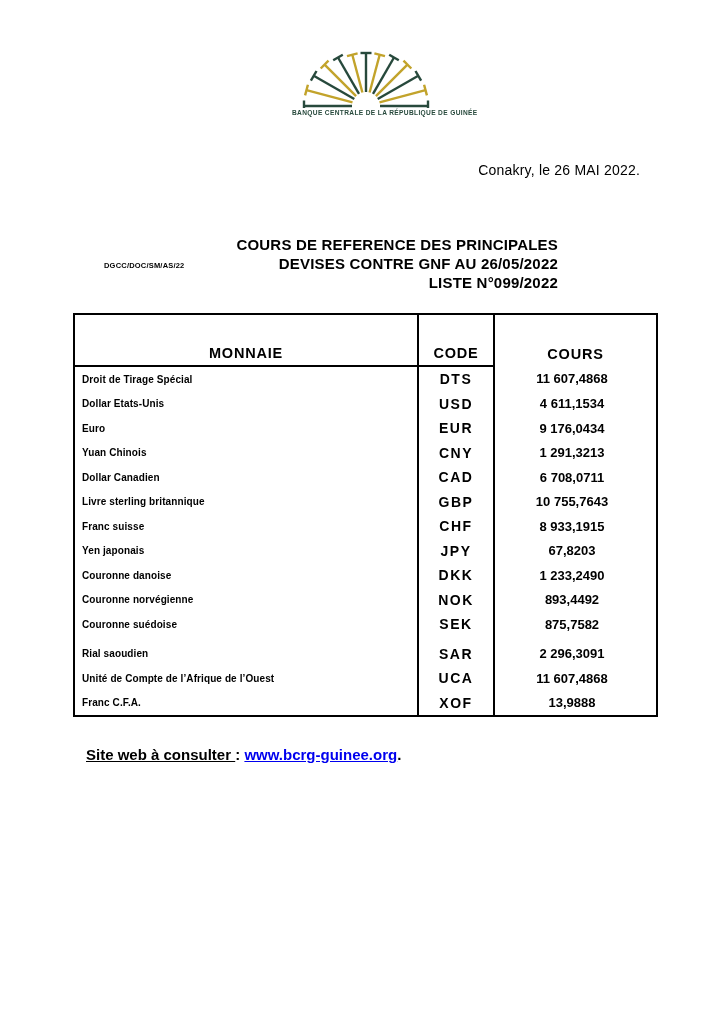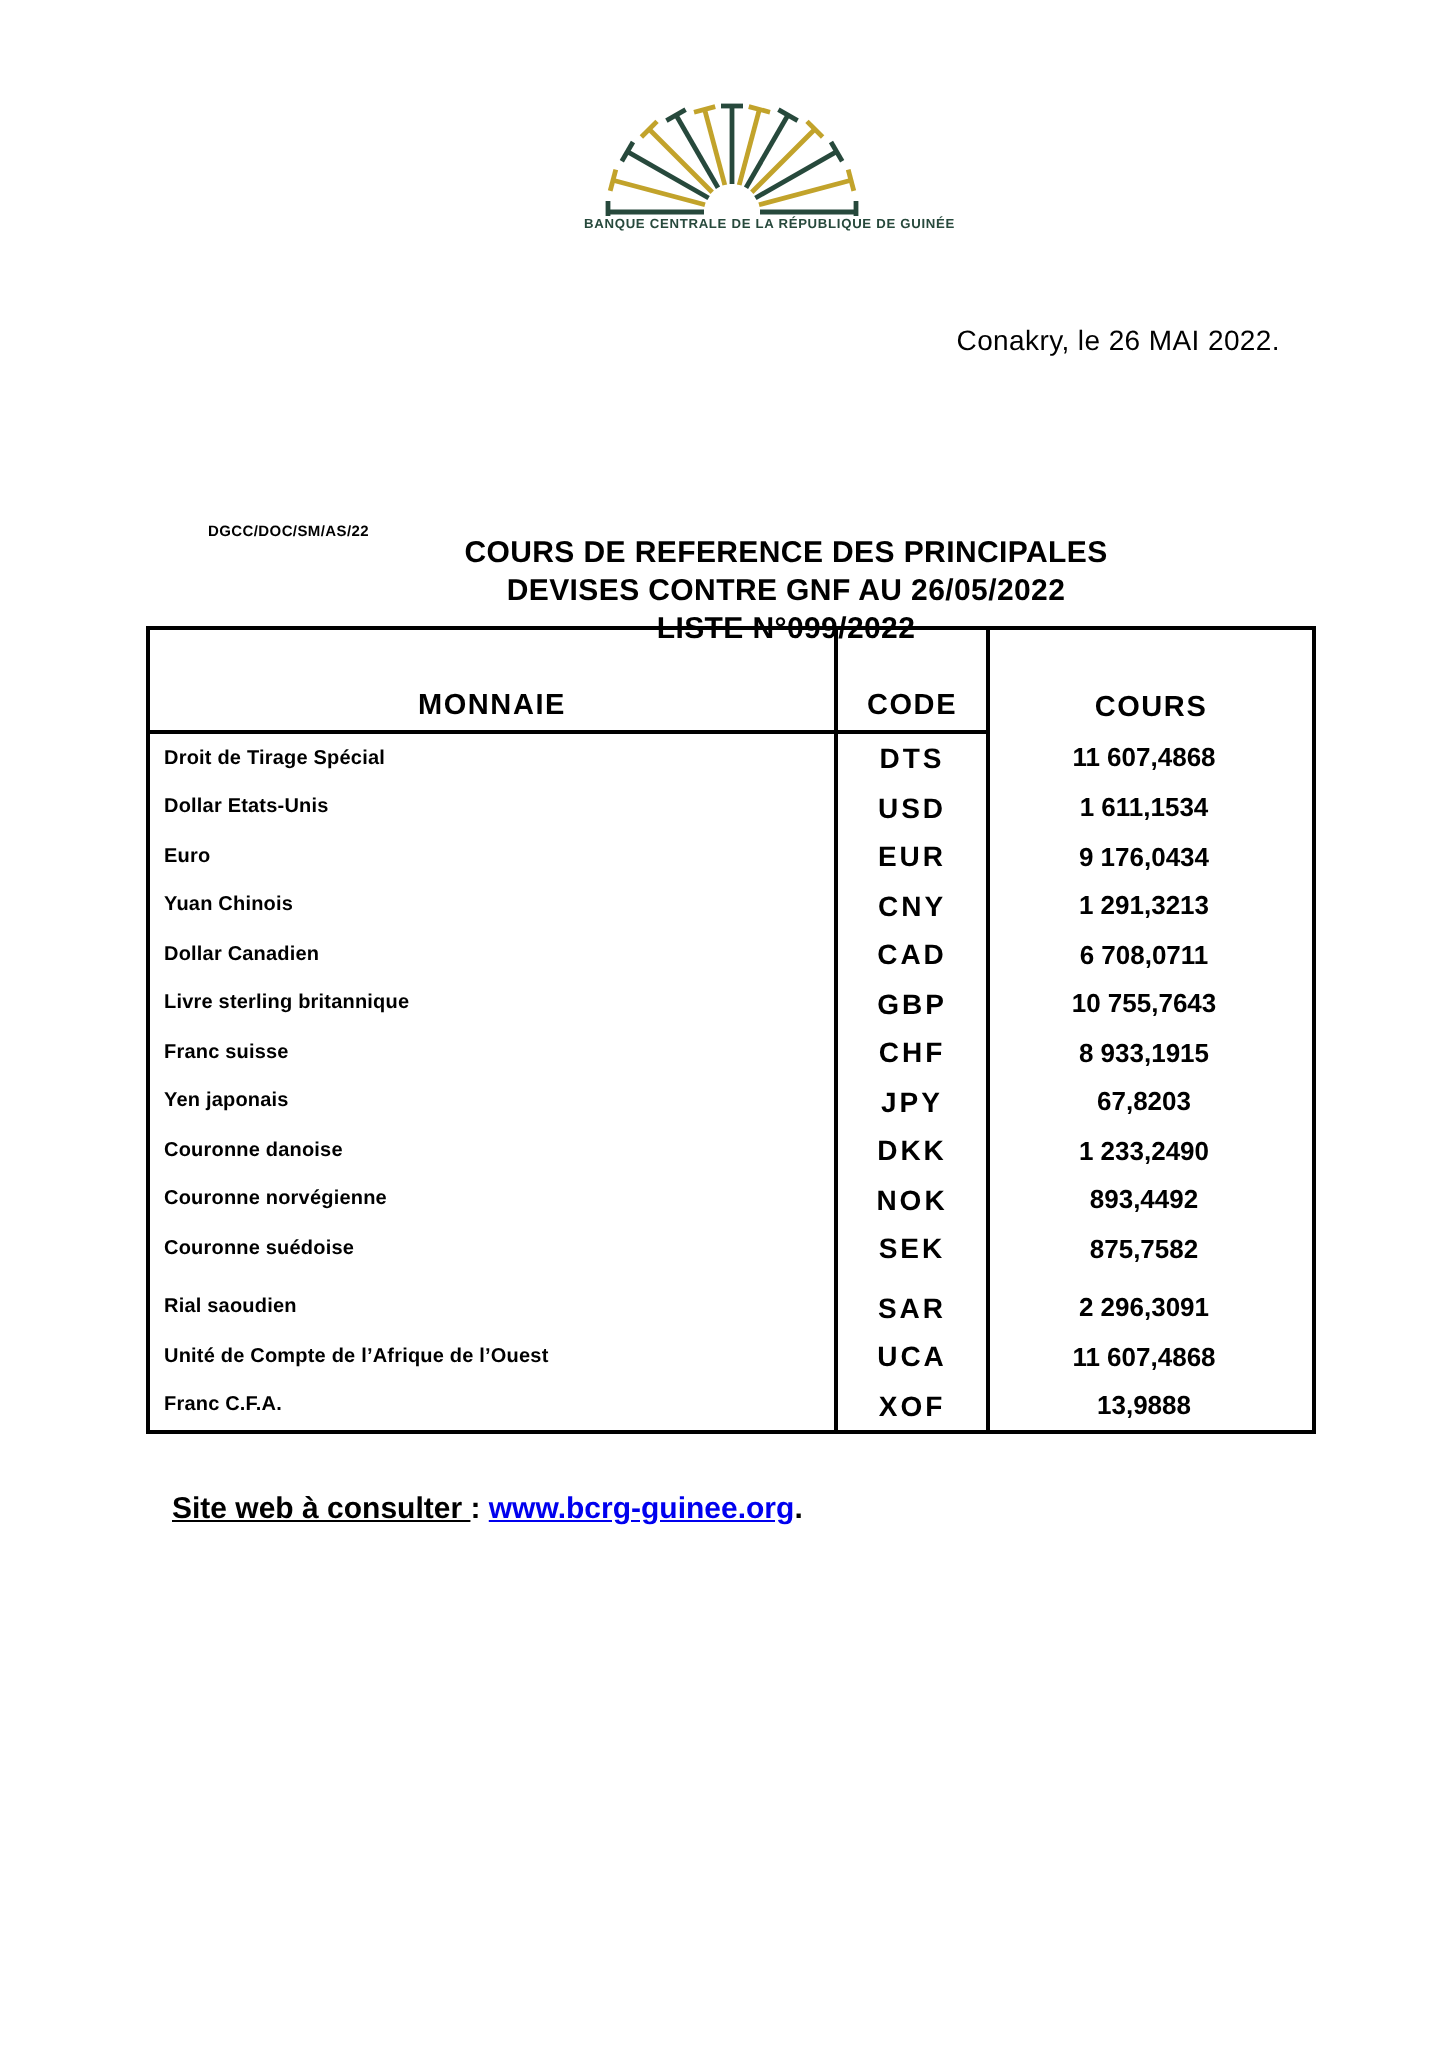--- a/index.html
+++ b/index.html
@@ -54,26 +54,25 @@
     top: 261px;
     font-size: 7.5px;
     font-weight: bold;
     letter-spacing: 0.2px;
   }
   #doc-title {
     position: absolute;
     left: 228px;
     top: 235px;
     width: 330px;
-    text-align: center;
+    text-align: right;
     font-size: 15px;
     font-weight: bold;
     line-height: 19px;
     letter-spacing: 0.2px;
-    margin-top: 32px;
   }
 
   
   #rates-table {
     position: absolute;
     left: 73px;
     top: 313px;
     width: 583px;
     border-collapse: collapse;
     table-layout: fixed;
@@ -216,21 +215,21 @@
     </thead>
     <tbody>
       <tr>
         <td class="name">Droit de Tirage Spécial</td>
         <td class="code">DTS</td>
         <td class="cours">11 607,4868</td>
       </tr>
       <tr>
         <td class="name">Dollar Etats-Unis</td>
         <td class="code">USD</td>
-        <td class="cours">1 611,1534</td>
+        <td class="cours">4 611,1534</td>
       </tr>
       <tr>
         <td class="name">Euro</td>
         <td class="code">EUR</td>
         <td class="cours">9 176,0434</td>
       </tr>
       <tr>
         <td class="name">Yuan Chinois</td>
         <td class="code">CNY</td>
         <td class="cours">1 291,3213</td>

